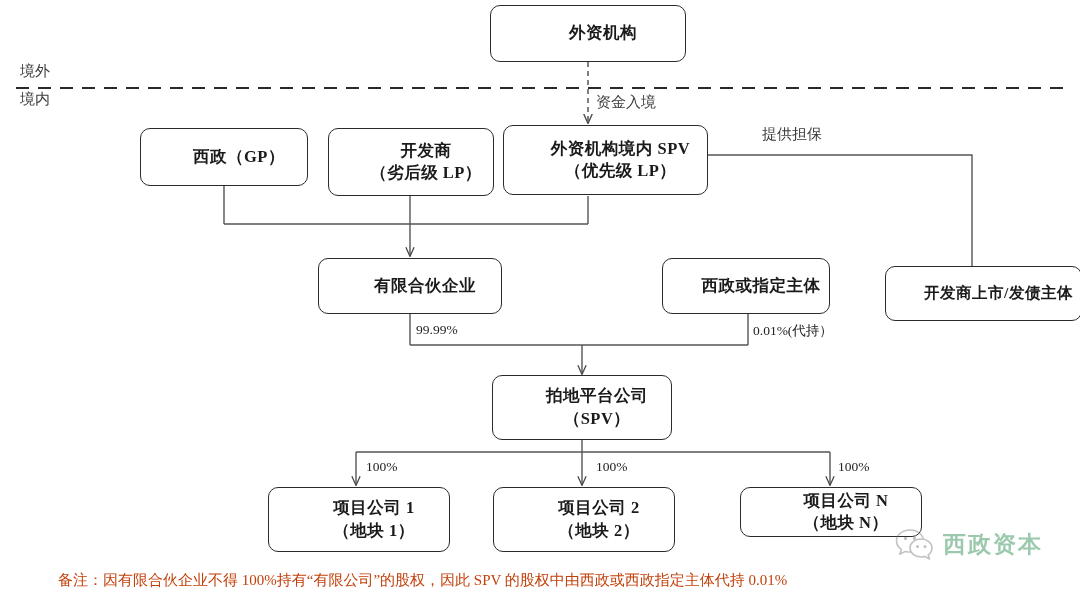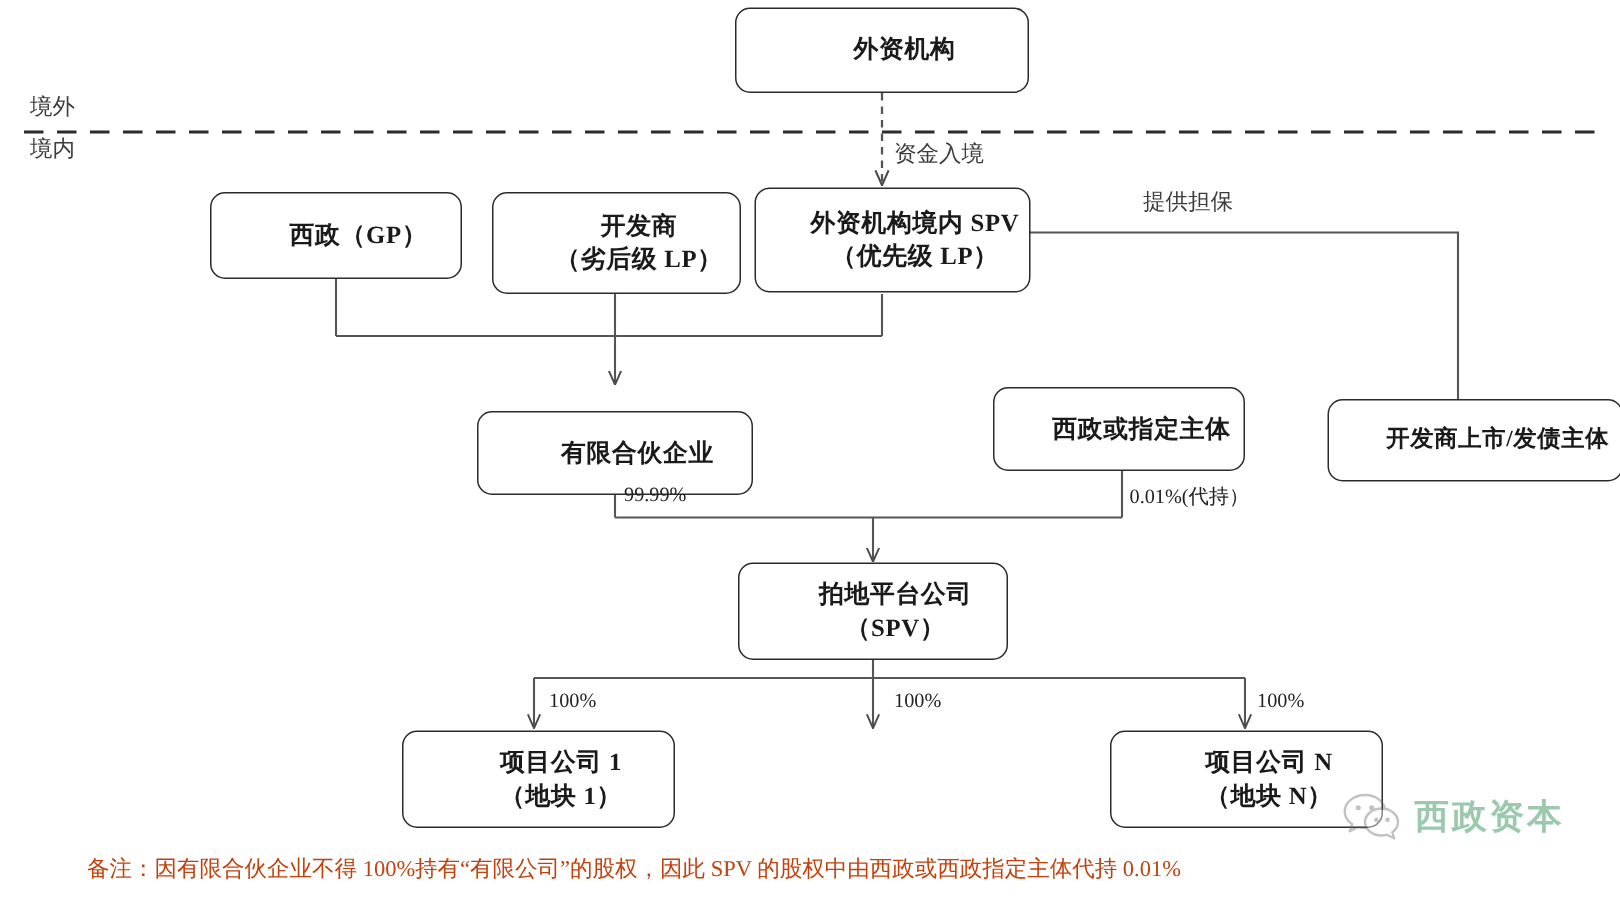--- a/index.html
+++ b/index.html
@@ -144,26 +144,26 @@
 
   <div class="node" style="left:140px; top:128px; width:168px; height:58px;justify-content:center;">
     <span>西政（GP）</span>
   </div>
 
   <div class="node" style="left:328px; top:128px; width:166px; height:68px;">
     <span>开发商</span>
     <span class="l2">（劣后级 LP）</span>
   </div>
 
-  <div class="node" style="left:503px; top:125px; width:184px; height:70px;">
+  <div class="node" style="left:503px; top:125px; width:205px; height:70px;">
     <span>外资机构境内 SPV</span>
     <span class="l2">（优先级 LP）</span>
   </div>
 
-  <div class="node" style="left:318px; top:258px; width:184px; height:56px;margin-top:16px;">
+  <div class="node" style="left:318px; top:258px; width:184px; height:56px;">
     <span>有限合伙企业</span>
   </div>
 
   <div class="node" style="left:662px; top:258px; width:168px; height:56px;">
     <span>西政或指定主体</span>
   </div>
 
   <div class="node" style="left:885px; top:266px; width:197px; height:55px; font-size:15.5px;align-items:center;">
     <span>开发商上市/发债主体</span>
   </div>
@@ -171,22 +171,26 @@
   <div class="node" style="left:492px; top:375px; width:180px; height:65px;">
     <span>拍地平台公司</span>
     <span class="l2">（SPV）</span>
   </div>
 
   <div class="node" style="left:268px; top:487px; width:182px; height:65px;">
     <span>项目公司 1</span>
     <span class="l2">（地块 1）</span>
   </div>
 
-
-  <div class="node" style="left:740px; top:487px; width:182px; height:65px;">
+  <div class="node" style="left:493px; top:487px; width:182px; height:65px;">
+    <span>项目公司 2</span>
+    <span class="l2">（地块 2）</span>
+  </div>
+
+  <div class="node" style="left:740px; top:487px; width:182px; height:50px;">
     <span>项目公司 N</span>
     <span class="l2">（地块 N）</span>
   </div>
 
   <div class="edge-label cn" style="left:596px; top:93px;">资金入境</div>
 
   <div class="edge-label cn" style="left:762px; top:125px;">提供担保</div>
 
   <div class="edge-label" style="left:416px; top:322px;">99.99%</div>
 

